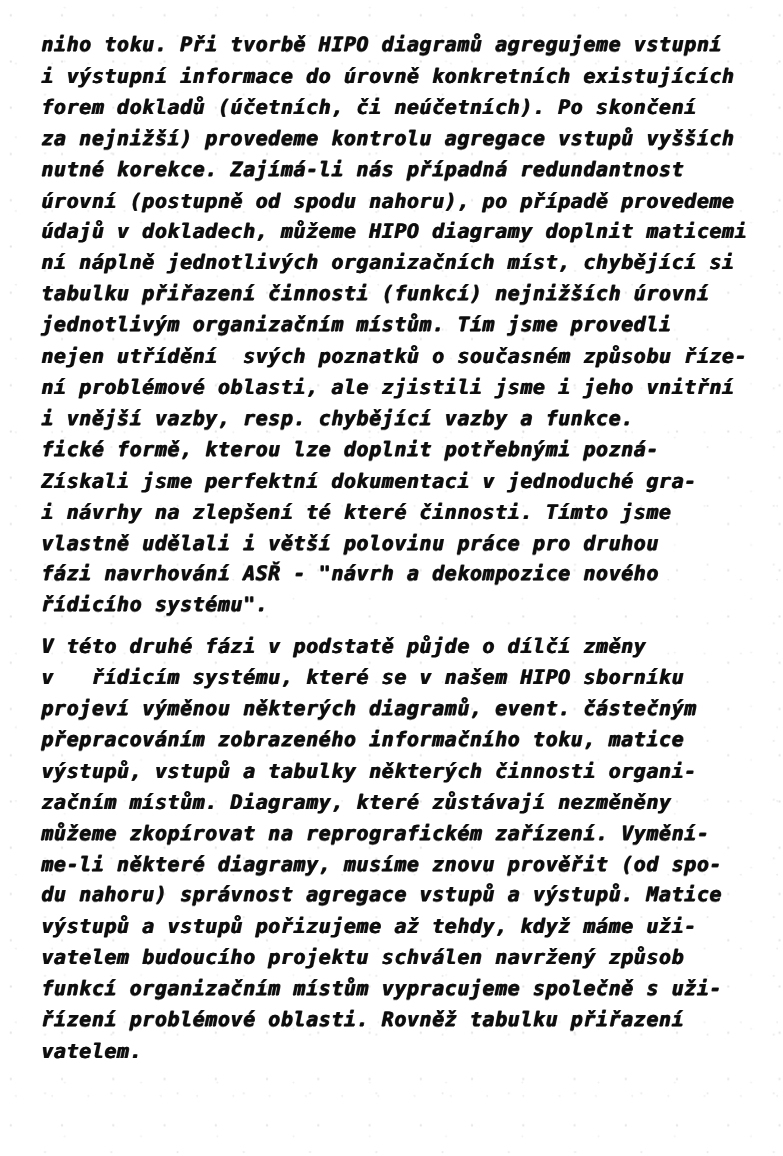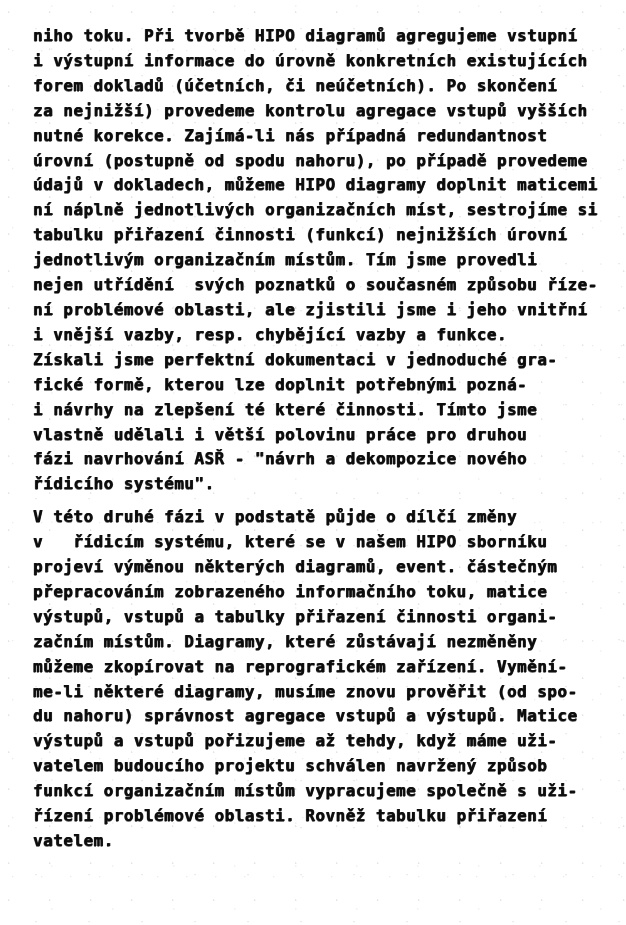--- a/index.html
+++ b/index.html
@@ -18,20 +18,21 @@
       radial-gradient(circle at 44% 86%, rgba(0,0,0,0.07) 0.5px, transparent 1px),
       radial-gradient(circle at 85% 14%, rgba(0,0,0,0.06) 0.5px, transparent 1px);
     background-size: 41px 37px, 53px 47px, 29px 59px, 61px 43px;
   }
   .page {
     box-sizing: border-box;
     width: 626px;
     height: 925px;
     padding: 24px 12px 0 33px;
     position: relative;
+    font-style: italic;
   }
   .paragraph {
     margin: 0;
   }
   .paragraph + .paragraph {
     margin-top: 8px;
   }
   .line {
     font-family: "DejaVu Sans Mono", "Liberation Mono", monospace;
     font-weight: 700;
@@ -54,40 +55,40 @@
 <div class="page">
 
   <div class="paragraph">
     <div class="line">niho toku. Při tvorbě HIPO diagramů agregujeme vstupní</div>
     <div class="line">i výstupní informace do úrovně konkretních existujících</div>
     <div class="line">forem dokladů (účetních, či neúčetních). Po skončení</div>
     <div class="line">za nejnižší) provedeme kontrolu agregace vstupů vyšších</div>
     <div class="line">nutné korekce. Zajímá-li nás případná redundantnost</div>
     <div class="line">úrovní (postupně od spodu nahoru), po případě provedeme</div>
     <div class="line">údajů v dokladech, můžeme HIPO diagramy doplnit maticemi</div>
-    <div class="line">ní náplně jednotlivých organizačních míst, sestrojíme si</div>
+    <div class="line">ní náplně jednotlivých organizačních míst, chybějící si</div>
     <div class="line">tabulku přiřazení činnosti (funkcí) nejnižších úrovní</div>
     <div class="line">jednotlivým organizačním místům. Tím jsme provedli</div>
     <div class="line">nejen utřídění  svých poznatků o současném způsobu říze-</div>
     <div class="line">ní problémové oblasti, ale zjistili jsme i jeho vnitřní</div>
     <div class="line">i vnější vazby, resp. chybějící vazby a funkce.</div>
+    <div class="line">fické formě, kterou lze doplnit potřebnými pozná-</div>
     <div class="line">Získali jsme perfektní dokumentaci v jednoduché gra-</div>
-    <div class="line">fické formě, kterou lze doplnit potřebnými pozná-</div>
     <div class="line">i návrhy na zlepšení té které činnosti. Tímto jsme</div>
     <div class="line">vlastně udělali i větší polovinu práce pro druhou</div>
     <div class="line">fázi navrhování ASŘ - "návrh a dekompozice nového</div>
     <div class="line">řídicího systému".</div>
   </div>
 
   <div class="paragraph">
     <div class="line">V této druhé fázi v podstatě půjde o dílčí změny</div>
     <div class="line">v   řídicím systému, které se v našem HIPO sborníku</div>
     <div class="line">projeví výměnou některých diagramů, event. částečným</div>
     <div class="line">přepracováním zobrazeného informačního toku, matice</div>
-    <div class="line">výstupů, vstupů a tabulky přiřazení činnosti organi-</div>
+    <div class="line">výstupů, vstupů a tabulky některých činnosti organi-</div>
     <div class="line">začním místům. Diagramy, které zůstávají nezměněny</div>
     <div class="line">můžeme zkopírovat na reprografickém zařízení. Vymění-</div>
     <div class="line">me-li některé diagramy, musíme znovu prověřit (od spo-</div>
     <div class="line">du nahoru) správnost agregace vstupů a výstupů. Matice</div>
     <div class="line">výstupů a vstupů pořizujeme až tehdy, když máme uži-</div>
     <div class="line">vatelem budoucího projektu schválen navržený způsob</div>
     <div class="line">funkcí organizačním místům vypracujeme společně s uži-</div>
     <div class="line">řízení problémové oblasti. Rovněž tabulku přiřazení</div>
     <div class="line">vatelem.</div>
   </div>

